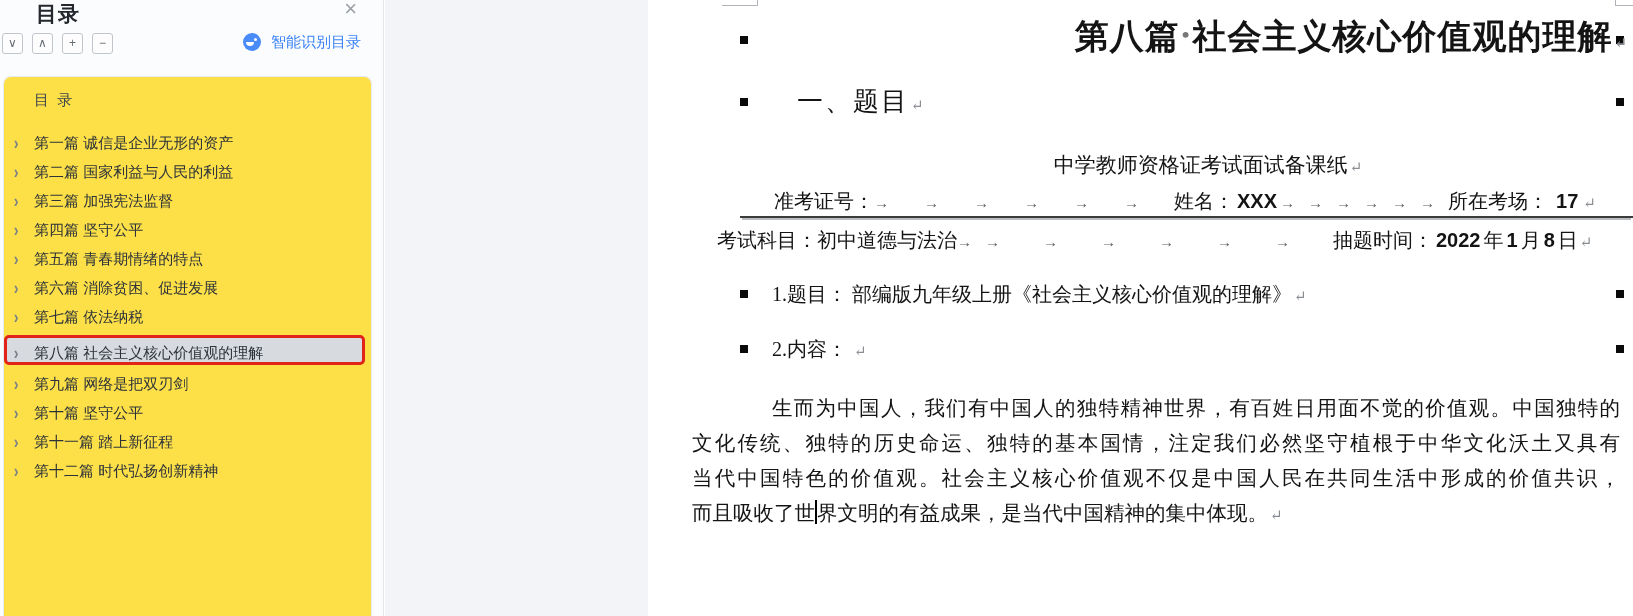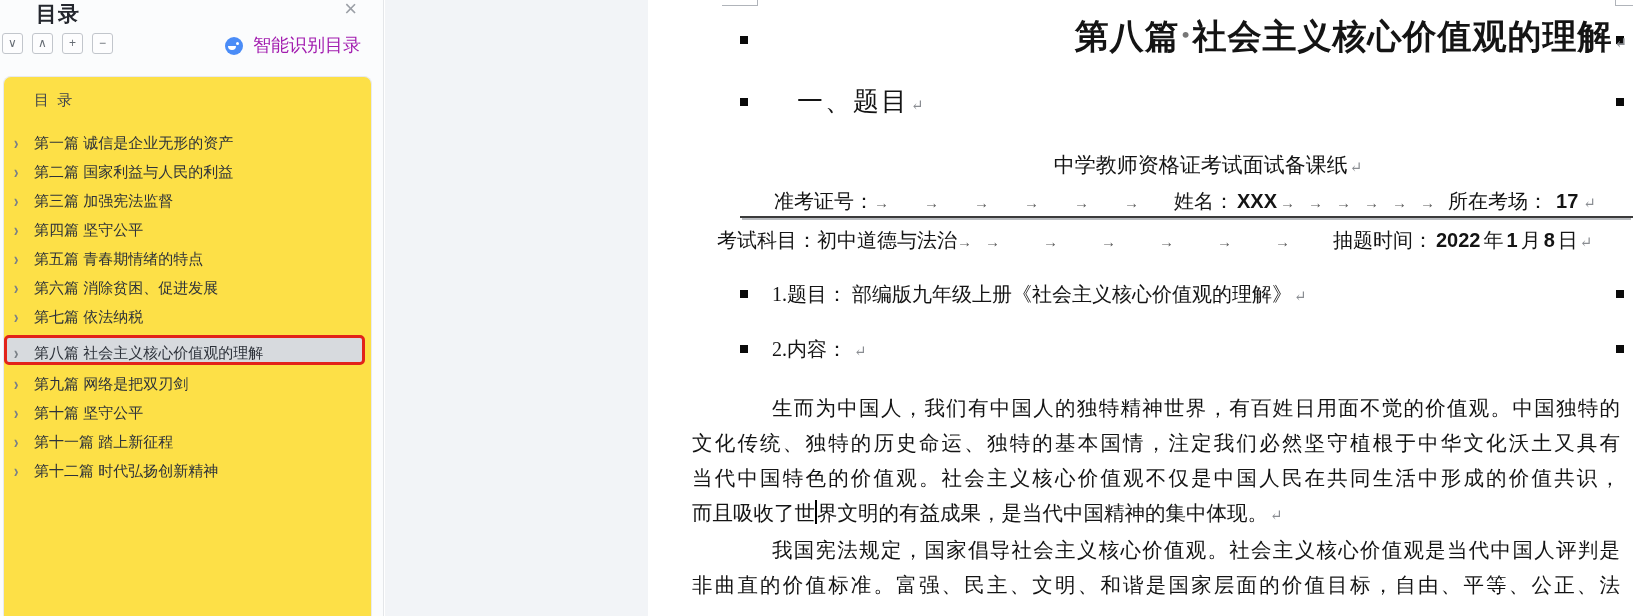--- a/index.html
+++ b/index.html
@@ -19,21 +19,21 @@
           border:1px solid #c2c6cc; border-radius:3px; background:#fdfdfe;
           color:#676d75; font-size:12px; line-height:19px; text-align:center;
           vertical-align:top; cursor:pointer; padding:0; font-family:inherit; }
   .smart { position:absolute; right:12px; top:0; height:22px; cursor:pointer; }
   .smart-icon { display:inline-block; position:relative; width:18px; height:18px;
                 border-radius:50%; background:#4a8cf7; vertical-align:-4px; margin-right:6px; }
   .smart-icon::before { content:""; position:absolute; left:3px; top:9px; width:8px; height:4px;
                         border-radius:0 0 6px 6px; background:#fff; }
   .smart-icon::after { content:""; position:absolute; left:11px; top:5px; width:3px; height:3px;
                        border-radius:50%; background:#fff; }
-  .smart-label { font-size:18px; color:#a21caf; }
+  .smart-label { font-size:15px; color:#3b82f6; }
   .toc-panel { position:absolute; left:3px; top:76px; width:369px; height:540px;
                background:#fde047; border:1px solid #e8eaee; border-bottom:none;
                border-radius:8px 8px 0 0; }
   .toc-caption { margin:14px 0 16px 30px; font-size:15px; color:#40454d; letter-spacing:2px; }
   .toc-list { list-style:none; margin-top:18px; }
   .toc-item { position:relative; height:29px; line-height:29px; padding-left:30px;
               font-size:15px; color:#2d323a; white-space:nowrap; cursor:pointer; }
   .toc-item .chev { position:absolute; left:9px; top:0; font-size:19px; color:#7a8087;
                     font-weight:bold; transform:scaleX(0.75); }
   .toc-item.active { height:30px; line-height:30px; background:#d7dade;
@@ -154,18 +154,14 @@
     <div class="doc-item item-2">
       <span>2.内容： </span><span class="pmark">↵</span>
     </div>
 
     <div class="para para-1">
         <div class="doc-line fill indent">生而为中国人，我们有中国人的独特精神世界，有百姓日用面不觉的价值观。中国独特的</div>
         <div class="doc-line fill">文化传统、独特的历史命运、独特的基本国情，注定我们必然坚守植根于中华文化沃土又具有</div>
         <div class="doc-line fill">当代中国特色的价值观。社会主义核心价值观不仅是中国人民在共同生活中形成的价值共识，</div>
         <div class="doc-line">而且吸收了世<span class="caret"></span>界文明的有益成果，是当代中国精神的集中体现。<span class="pmark">↵</span></div>
       </div>
-    <div class="para para-2">
-        <div class="doc-line fill indent">我国宪法规定，国家倡导社会主义核心价值观。社会主义核心价值观是当代中国人评判是</div>
-        <div class="doc-line fill">非曲直的价值标准。富强、民主、文明、和谐是国家层面的价值目标，自由、平等、公正、法</div>
-      </div>
   </main>
 </div>
 
 </body></html>

